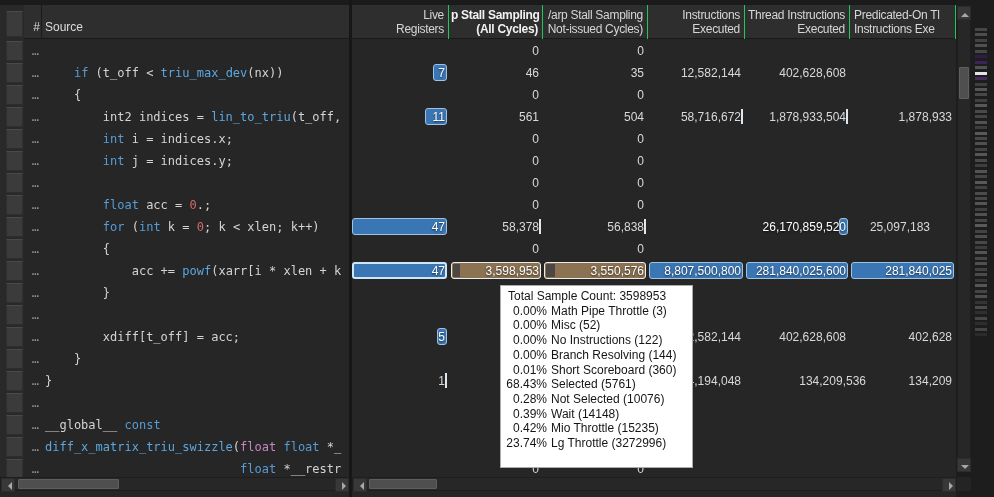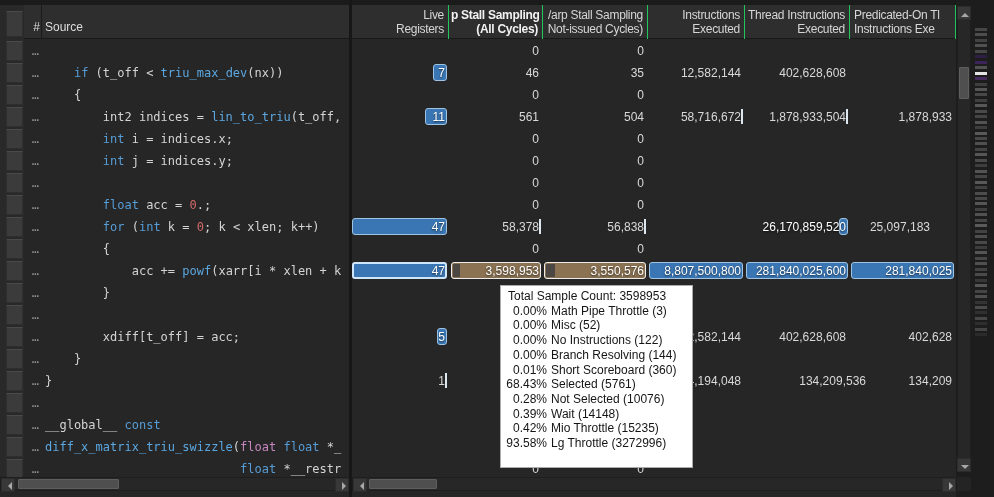--- a/index.html
+++ b/index.html
@@ -616,19 +616,19 @@
         </div>
         <div class="tt-row">
           <div class="tt-pct">0.39%</div>
           <div class="tt-lbl">Wait (14148)</div>
         </div>
         <div class="tt-row">
           <div class="tt-pct">0.42%</div>
           <div class="tt-lbl">Mio Throttle (15235)</div>
         </div>
         <div class="tt-row">
-          <div class="tt-pct">93.58%</div>
+          <div class="tt-pct">23.74%</div>
           <div class="tt-lbl">Lg Throttle (3272996)</div>
         </div>
       </div>
   </div>
 
 </div>
 
 </body></html>

